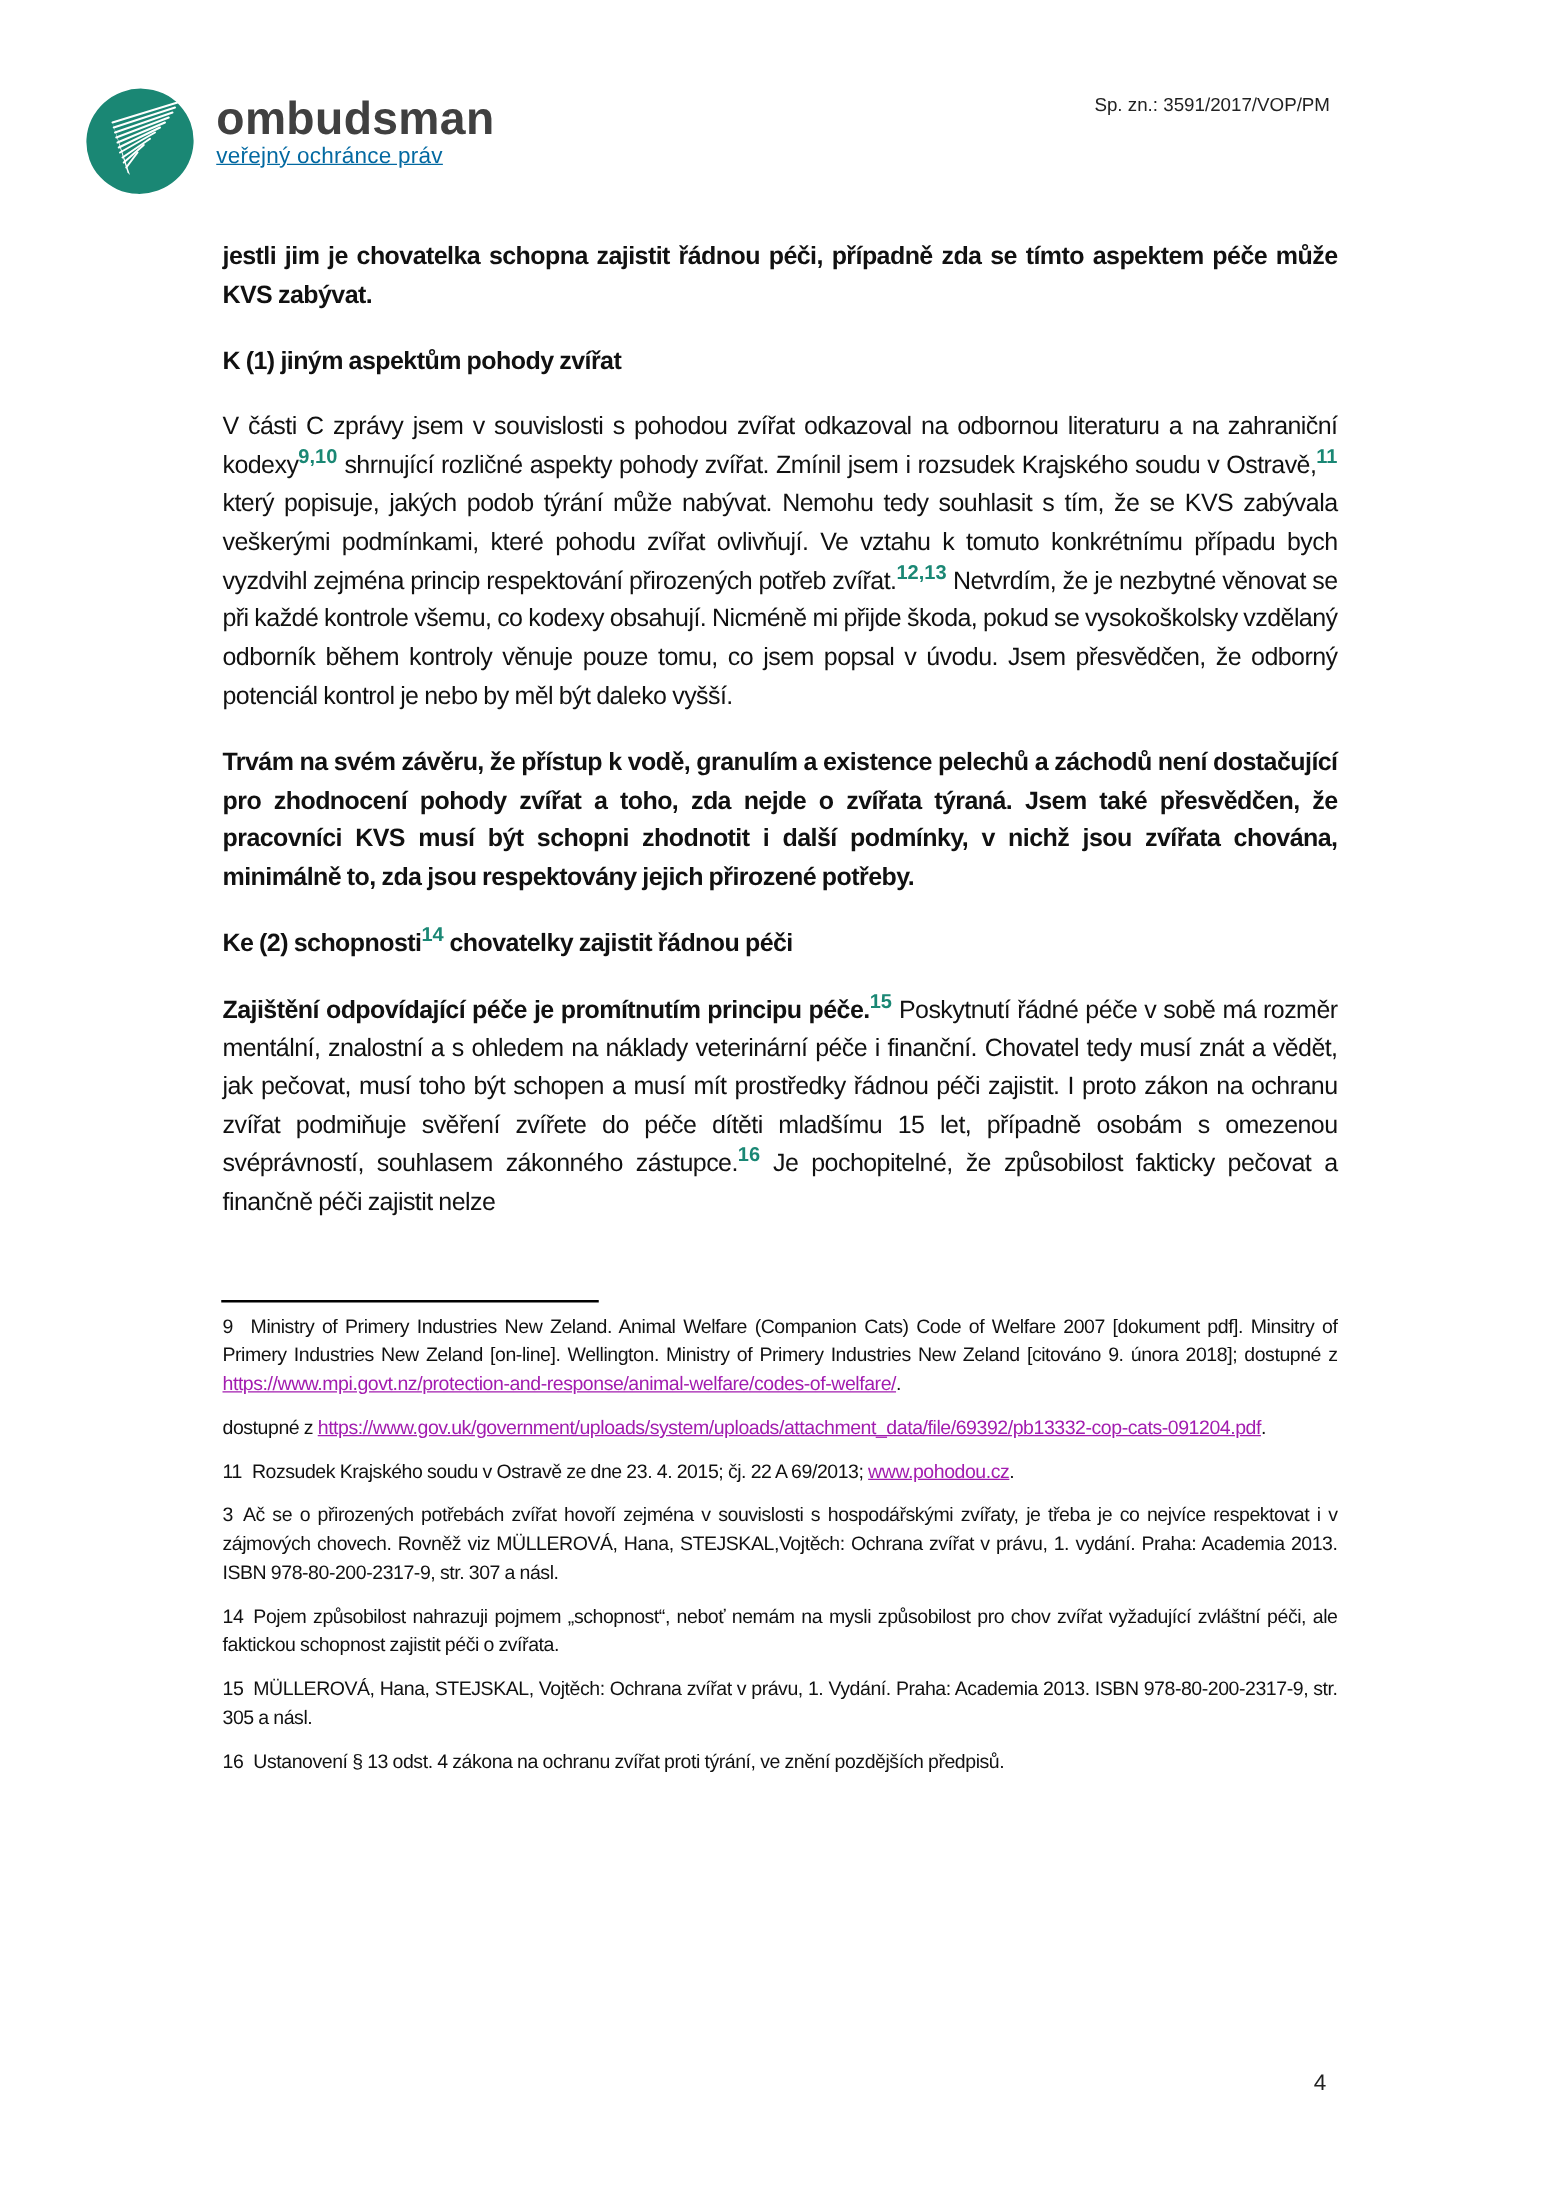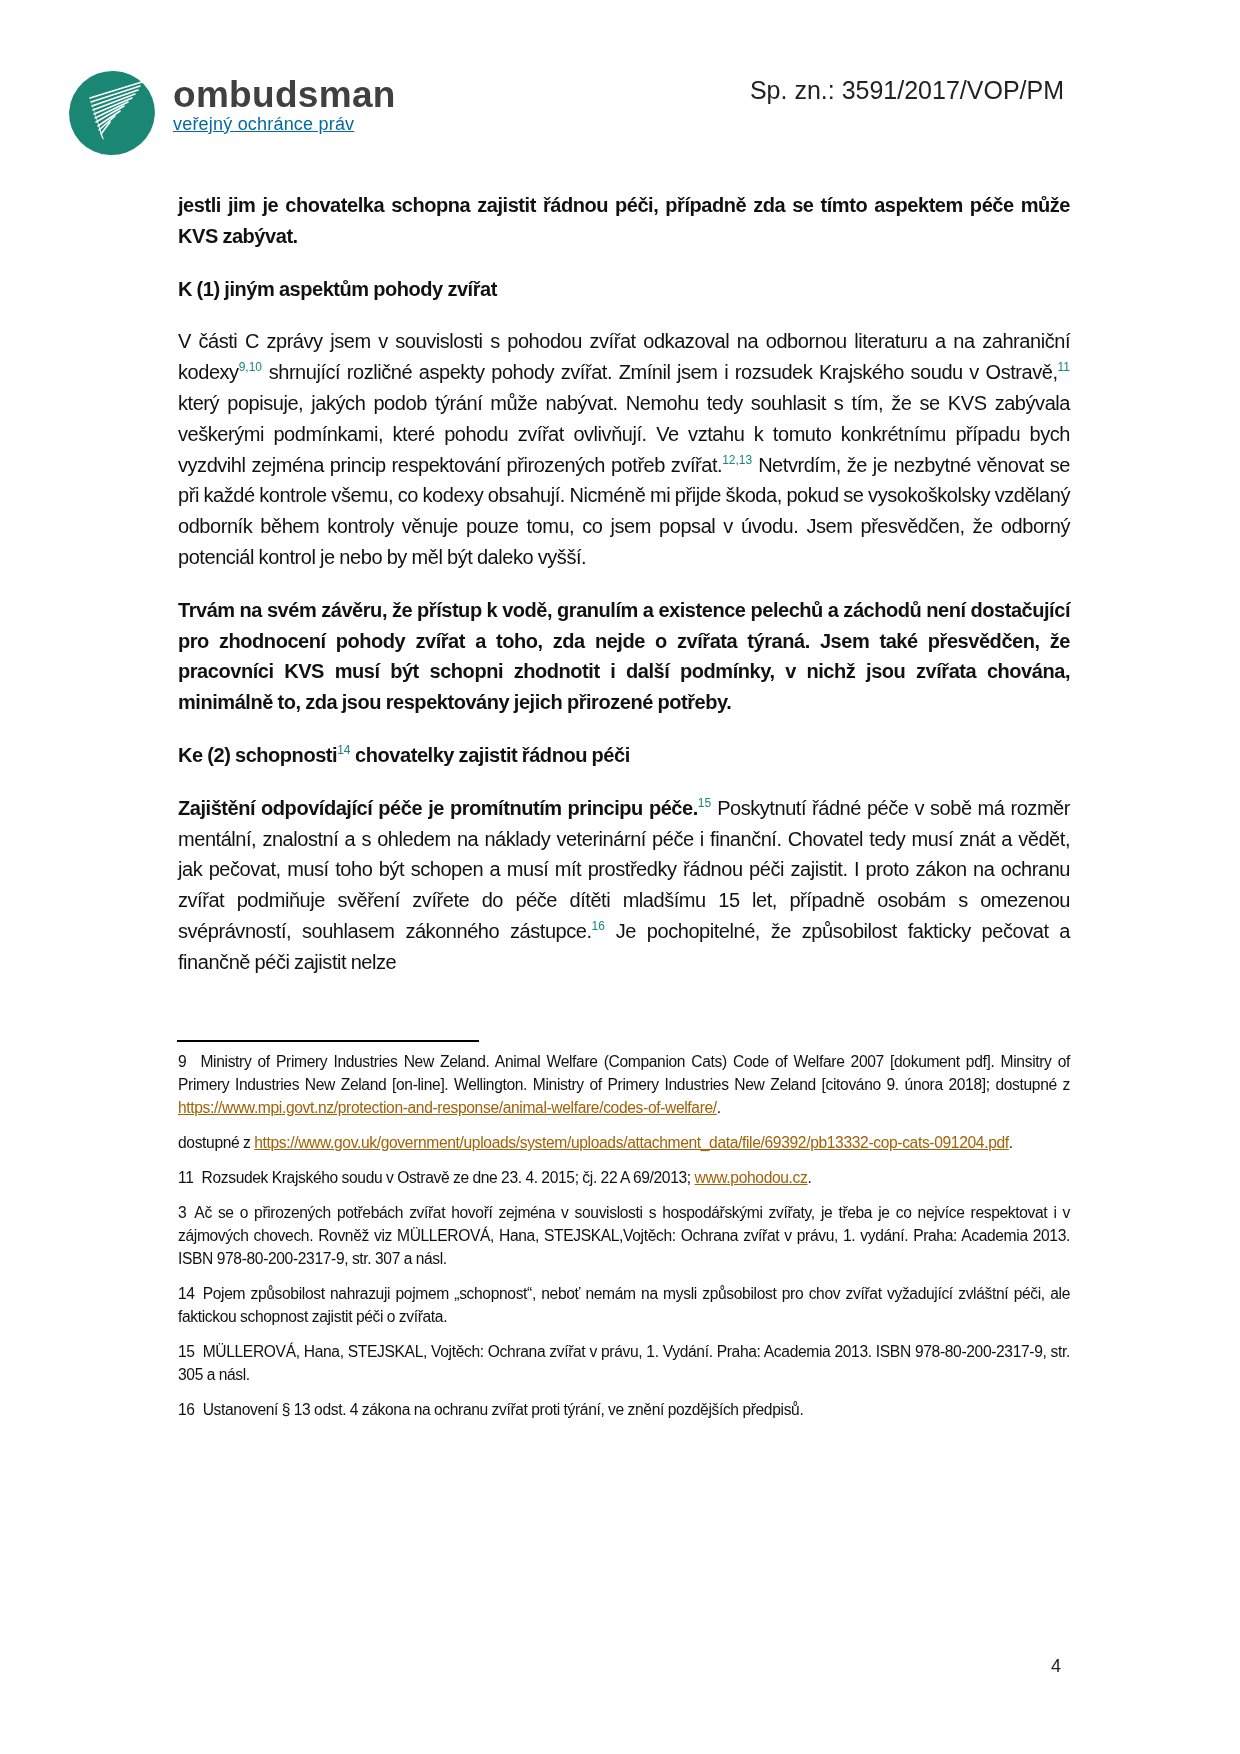--- a/index.html
+++ b/index.html
@@ -4,35 +4,35 @@
 <style>
   html, body { margin: 0; padding: 0; background: #ffffff; }
   body { width: 1240px; height: 1754px; position: relative; overflow: hidden; font-family: "Liberation Sans", "DejaVu Sans", sans-serif; color: #111; }
   .page { position: absolute; left: 0; top: 0; width: 1240px; height: 1754px; }
 
   
   .logo { position: absolute; left: 66px; top: 66px; width: 360px; height: 96px; }
   .logo-mark { position: absolute; left: 2px; top: 2px; width: 88px; height: 88px; }
   .logo-title { position: absolute; left: 107px; top: 10px; font-size: 37px; font-weight: bold; color: #404040; letter-spacing: 0.3px; line-height: 1; }
   .logo-sub { position: absolute; left: 107px; top: 49px; font-size: 18px; color: #0369a1; line-height: 1; letter-spacing: 0.2px; text-decoration: underline; }
-  .ref { position: absolute; right: 176px; top: 76px; font-size: 25px; color: #222; }
+  .ref { position: absolute; right: 176px; top: 76px; font-size: 15px; color: #222; }
 
   
   .body-col { position: absolute; left: 178px; top: 190px; width: 892px; }
   .p { font-size: 20px; line-height: 30.8px; text-align: justify; margin: 0; letter-spacing: -0.45px; word-spacing: -0.5px; }
   .bold { font-weight: bold; }
   .gap { height: 22px; }
-  sup.fn { color: #1a8774; font-weight: normal; font-size: 12px; vertical-align: 8px; line-height: 0; letter-spacing: 0; }
+  sup.fn { color: #1a8774; font-weight: bold; font-size: 16px; vertical-align: 8px; line-height: 0; letter-spacing: 0; }
 
   
   .sep { position: absolute; left: 177px; top: 1040px; width: 302px; height: 2px; background: #000; }
   .notes { position: absolute; left: 178px; top: 1050px; width: 892px; }
   .fnote { font-size: 15.6px; line-height: 23px; text-align: justify; margin: 0 0 12px 0; letter-spacing: -0.35px; word-spacing: -0.3px; color: #111; }
   .fnote .num { margin-right: 8px; }
-  .fnote a { color: #a16207; text-decoration: underline; }
+  .fnote a { color: #a21caf; text-decoration: underline; }
   .pagenum { position: absolute; left: 1051px; top: 1656px; font-size: 18px; color: #222; }
 </style>
 </head>
 <body>
 
 <div class="page">
 
   <div class="logo">
     <svg class="logo-mark" viewBox="0 0 88 88">
       <ellipse cx="44" cy="45" rx="43" ry="42" fill="#1a8774" transform="rotate(-20 44 45)"></ellipse>

